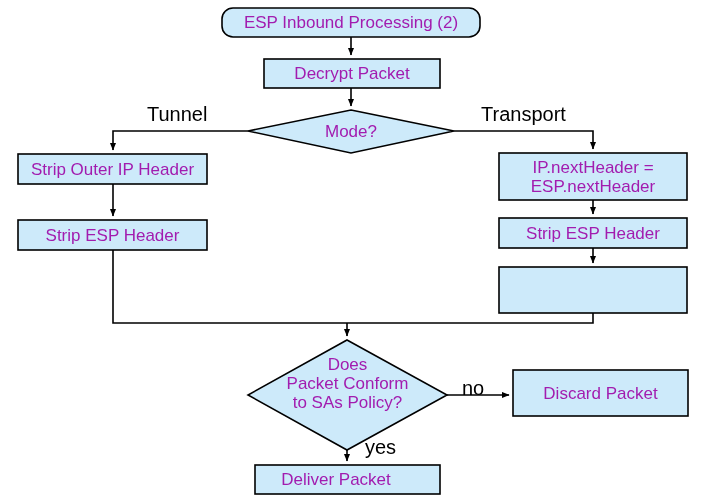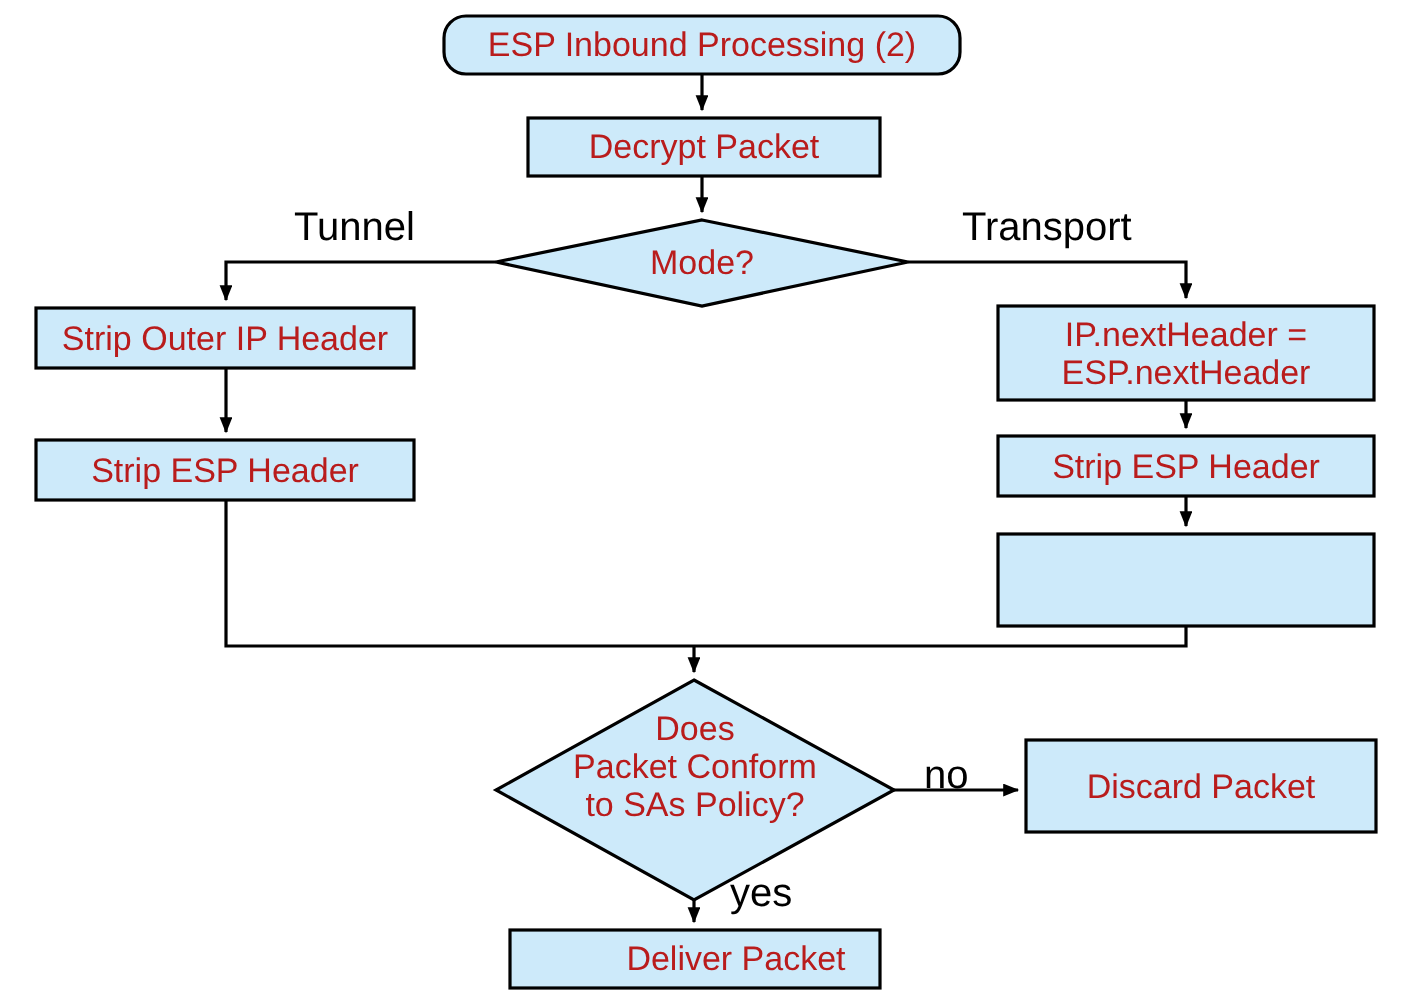--- a/index.html
+++ b/index.html
@@ -23,21 +23,21 @@
     top: 0;
     width: 710px;
     height: 499px;
   }
   .node-text {
     position: absolute;
     display: flex;
     align-items: center;
     justify-content: center;
     text-align: center;
-    color: #b91c1c;
+    color: #a21caf;
     font-size: 17px;
     line-height: 19px;
     pointer-events: none;
     white-space: pre-line;
   }
   .edge-label {
     position: absolute;
     color: #000000;
     font-size: 20px;
     line-height: 18px;
@@ -128,21 +128,21 @@
 
   <div class="node-text" style="left:499px; top:218px; width:188px; height:30px;">Strip ESP Header</div>
 
 
   <div class="node-text" style="left:255px; top:352px; width:185px; height:62px;">Does
 Packet Conform
 to SAs Policy?</div>
 
   <div class="node-text" style="left:513px; top:370px; width:175px; height:46px;">Discard Packet</div>
 
-  <div class="node-text" style="left:255px; top:465px; width:162px; height:29px;margin-left:32px;">Deliver Packet</div>
+  <div class="node-text" style="left:255px; top:465px; width:162px; height:29px;">Deliver Packet</div>
 
   <div class="edge-label" style="left:147px; top:105px;">Tunnel</div>
 
   <div class="edge-label" style="left:481px; top:105px;">Transport</div>
 
   <div class="edge-label" style="left:462px; top:379px;">no</div>
 
   <div class="edge-label" style="left:365px; top:438px;">yes</div>
 
 </div>

